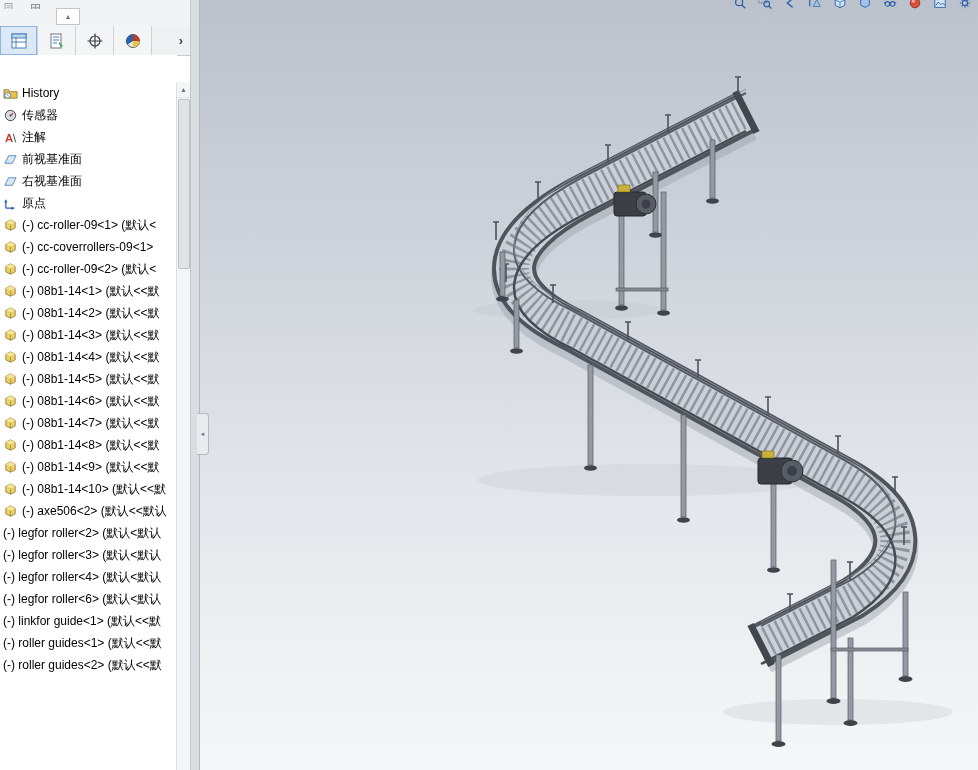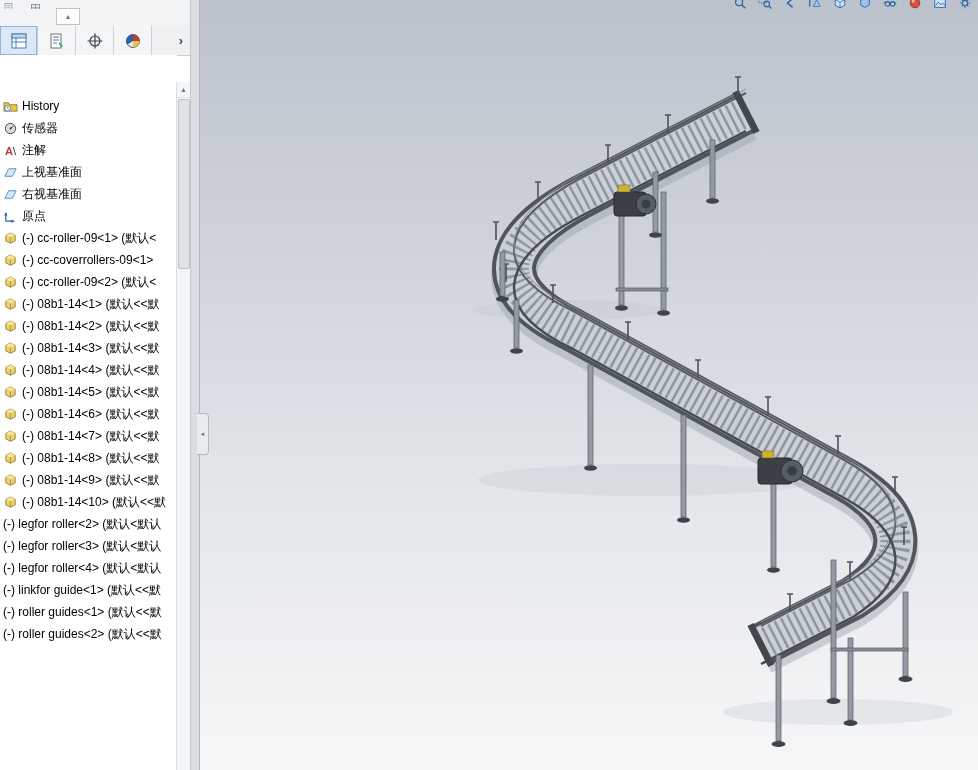--- a/index.html
+++ b/index.html
@@ -18,21 +18,21 @@
     justify-content:center;cursor:pointer;}
   .tab-bar{position:absolute;top:26px;left:0;width:190px;height:29px;background:#eef0f2;
     border-bottom:1px solid #c9ccd1;display:flex;align-items:stretch;}
   .tab{width:37px;border-right:1px solid #cdd0d4;display:flex;align-items:center;
     justify-content:center;background:#f4f5f7;}
   .tab.active{background:#dce8f5;box-shadow:inset 0 0 0 1px #8fb4dd;}
   .tab .i{width:18px;height:18px;display:block;}
   .tab-expand{flex:1;display:flex;align-items:center;justify-content:flex-end;
     padding-right:7px;color:#3a3f46;font-size:13px;font-weight:bold;cursor:pointer;}
   .filter-area{position:absolute;top:55px;left:0;width:177px;height:27px;background:#fff;}
-  .tree{position:absolute;top:95px;left:0;width:177px;bottom:0;overflow:hidden;background:#fff;}
+  .tree{position:absolute;top:82px;left:0;width:177px;bottom:0;overflow:hidden;background:#fff;}
   .tree-row{height:22px;display:flex;align-items:center;padding-left:3px;font-size:12px;
     color:#000;white-space:nowrap;overflow:hidden;cursor:default;}
   .tree-row .i{width:15px;height:15px;margin-right:4px;flex:none;display:block;}
   .tree-row .lbl{white-space:nowrap;}
   .scrollbar{position:absolute;top:82px;right:0;width:13px;bottom:0;background:#f4f5f7;
     border-left:1px solid #dcdee2;}
   .sb-up{height:15px;display:flex;align-items:center;justify-content:center;font-size:7px;
     color:#6f7680;border-bottom:1px solid #e3e5e9;cursor:pointer;}
   .sb-thumb{position:absolute;top:17px;left:1px;width:10px;height:168px;background:#dfe2e6;
     border:1px solid #bdc1c7;border-radius:2px;cursor:pointer;}
@@ -132,21 +132,21 @@
           <span class="i"><svg viewBox="0 0 16 16">
               <text x="2" y="12.5" font-size="12" font-family="Liberation Sans, sans-serif" font-weight="bold" fill="#c23b2e">A</text>
               <path d="M11 4l2.5 9" stroke="#3a3f46"></path>
             </svg></span>
           <span class="lbl">注解</span>
         </div>
         <div class="tree-row">
           <span class="i"><svg viewBox="0 0 16 16">
               <path d="M2 12l4-8h8l-4 8z" fill="#cfe3f5" fill-opacity="0.85" stroke="#4a7fb5" stroke-width="0.9"></path>
             </svg></span>
-          <span class="lbl">上视基准面</span>
+          <span class="lbl">前视基准面</span>
         </div>
         <div class="tree-row">
           <span class="i"><svg viewBox="0 0 16 16">
               <path d="M2 12l4-8h8l-4 8z" fill="#cfe3f5" fill-opacity="0.85" stroke="#4a7fb5" stroke-width="0.9"></path>
             </svg></span>
           <span class="lbl">右视基准面</span>
         </div>
         <div class="tree-row">
           <span class="i"><svg viewBox="0 0 16 16">
               <path d="M3 13V4M3 13h9" stroke="#2a62a8" stroke-width="1.3" fill="none"></path>
@@ -252,27 +252,38 @@
         </div>
         <div class="tree-row">
           <span class="i"><svg viewBox="0 0 16 16">
               <path d="M8 2l5 2.6v6L8 13 3 10.6v-6z" fill="#e9d06b" stroke="#8a6d1f" stroke-width="0.8"></path>
               <path d="M8 2l5 2.6L8 7 3 4.6z" fill="#f4e59a"></path>
               <path d="M8 7v6" stroke="#8a6d1f" stroke-width="0.6"></path>
             </svg></span>
           <span class="lbl">(-) 08b1-14&lt;10&gt; (默认&lt;&lt;默</span>
         </div>
         <div class="tree-row">
+          <span class="i"><svg viewBox="0 0 16 16">
+              <path d="M8 2l5 2.6v6L8 13 3 10.6v-6z" fill="#e9d06b" stroke="#8a6d1f" stroke-width="0.8"></path>
+              <path d="M8 2l5 2.6L8 7 3 4.6z" fill="#f4e59a"></path>
+              <path d="M8 7v6" stroke="#8a6d1f" stroke-width="0.6"></path>
+            </svg></span>
+          <span class="lbl">(-) axe506&lt;2&gt; (默认&lt;&lt;默认</span>
+        </div>
+        <div class="tree-row">
           <span class="lbl">(-) legfor roller&lt;2&gt; (默认&lt;默认</span>
         </div>
         <div class="tree-row">
           <span class="lbl">(-) legfor roller&lt;3&gt; (默认&lt;默认</span>
         </div>
         <div class="tree-row">
           <span class="lbl">(-) legfor roller&lt;4&gt; (默认&lt;默认</span>
+        </div>
+        <div class="tree-row">
+          <span class="lbl">(-) legfor roller&lt;6&gt; (默认&lt;默认</span>
         </div>
         <div class="tree-row">
           <span class="lbl">(-) linkfor guide&lt;1&gt; (默认&lt;&lt;默</span>
         </div>
         <div class="tree-row">
           <span class="lbl">(-) roller guides&lt;1&gt; (默认&lt;&lt;默</span>
         </div>
         <div class="tree-row">
           <span class="lbl">(-) roller guides&lt;2&gt; (默认&lt;&lt;默</span>
         </div>

